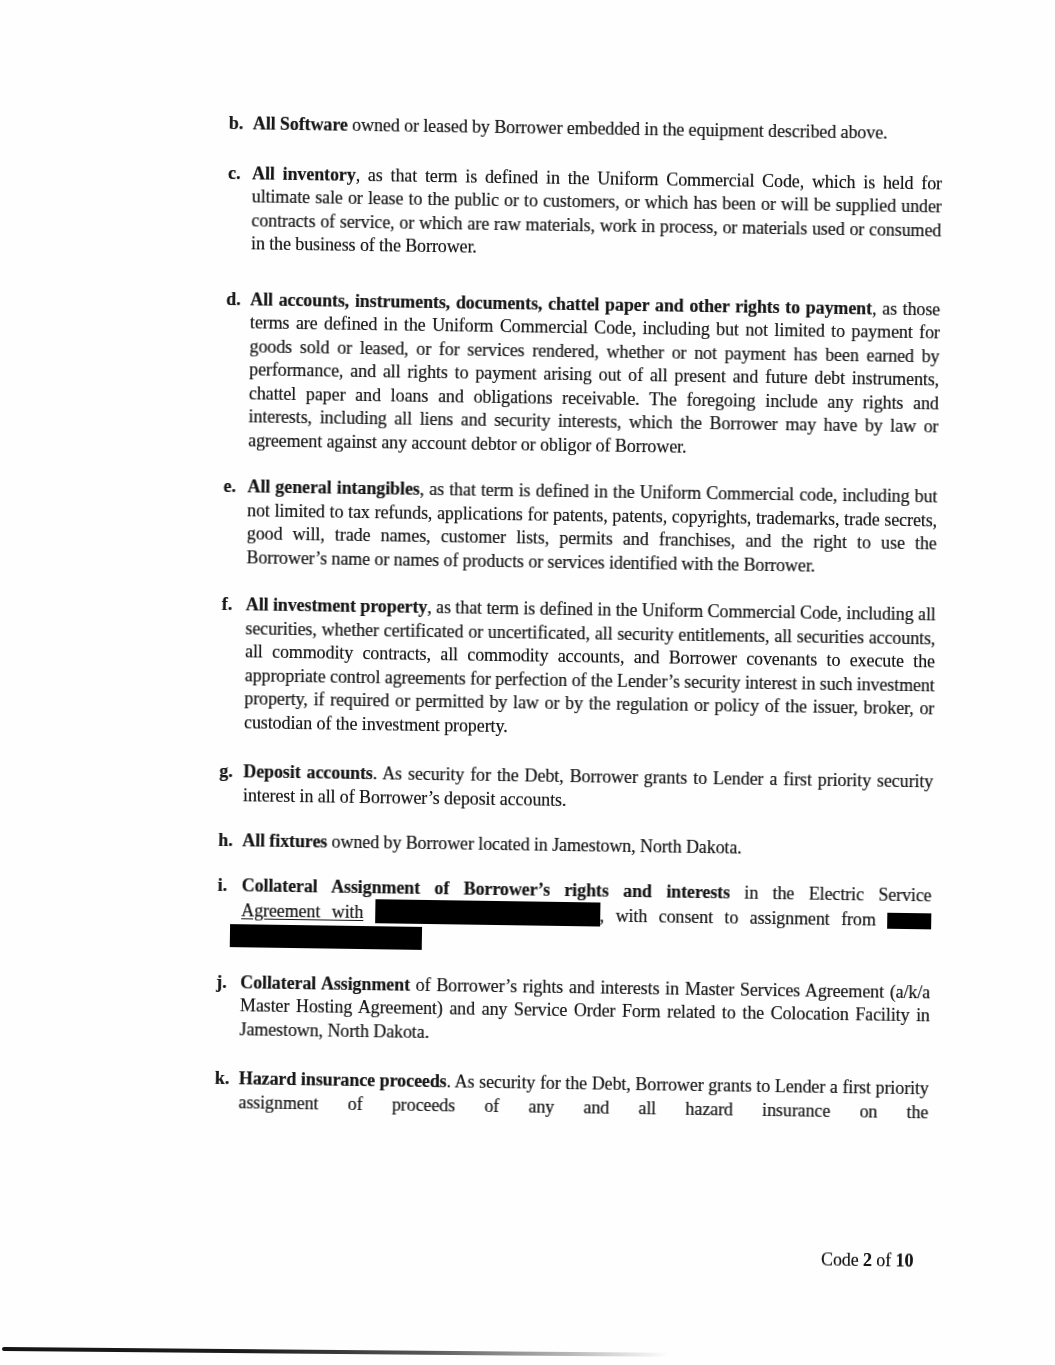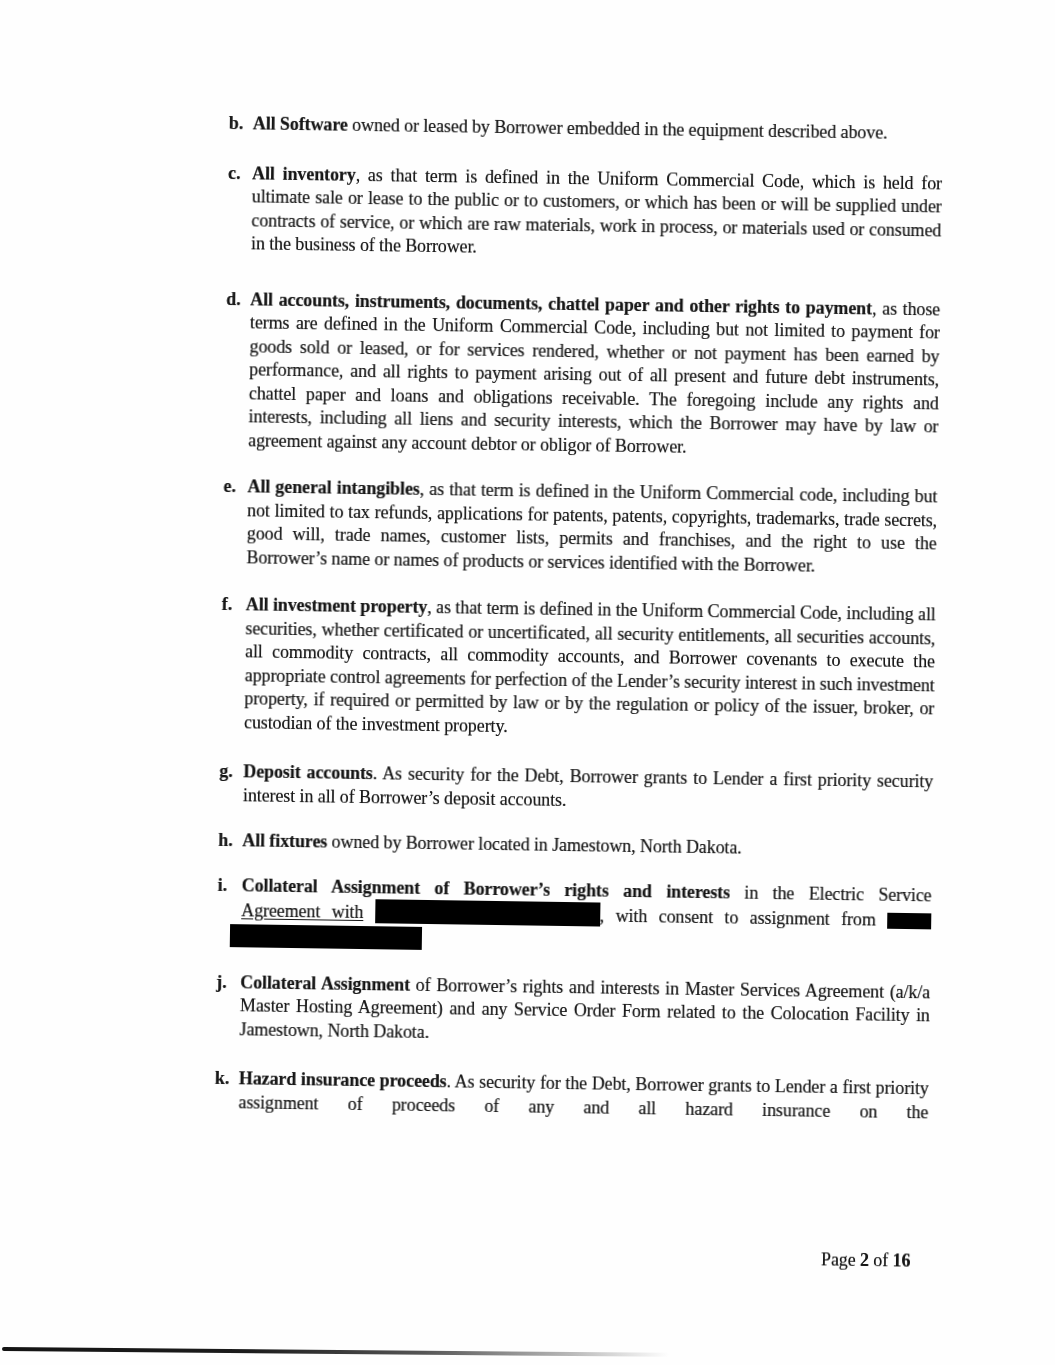--- a/index.html
+++ b/index.html
@@ -101,17 +101,17 @@
       <p class="para"><b>Collateral Assignment</b><span> of Borrower’s rights and interests in Master Services Agreement (a/k/a Master Hosting Agreement) and any Service Order Form related to the Colocation Facility in Jamestown, North Dakota.</span></p>
     </div>
 
     <div class="item just-last">
       <span class="letter">k.</span>
       <p class="para"><b>Hazard insurance proceeds</b><span>. As security for the Debt, Borrower grants to Lender a first priority assignment of proceeds of any and all hazard insurance on the</span></p>
     </div>
 
   </div>
 
-  <div class="footer"><span>Page</span> <b>2</b> <span>of</span> <b>16</b></div>
+  <div class="footer"><span>Code</span> <b>2</b> <span>of</span> <b>10</b></div>
 
   <div class="scan-line"></div>
 
 </div>
 
 </body></html>

